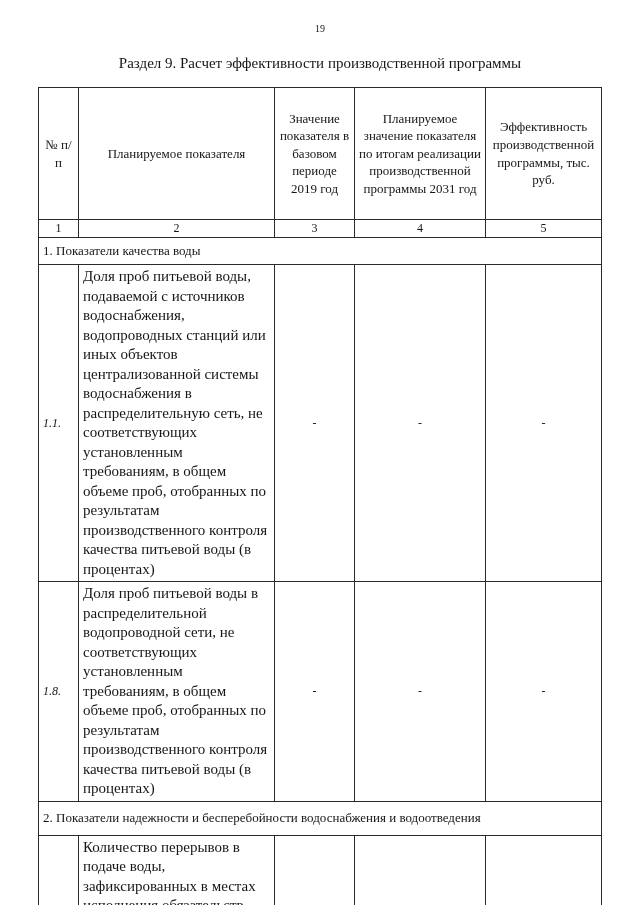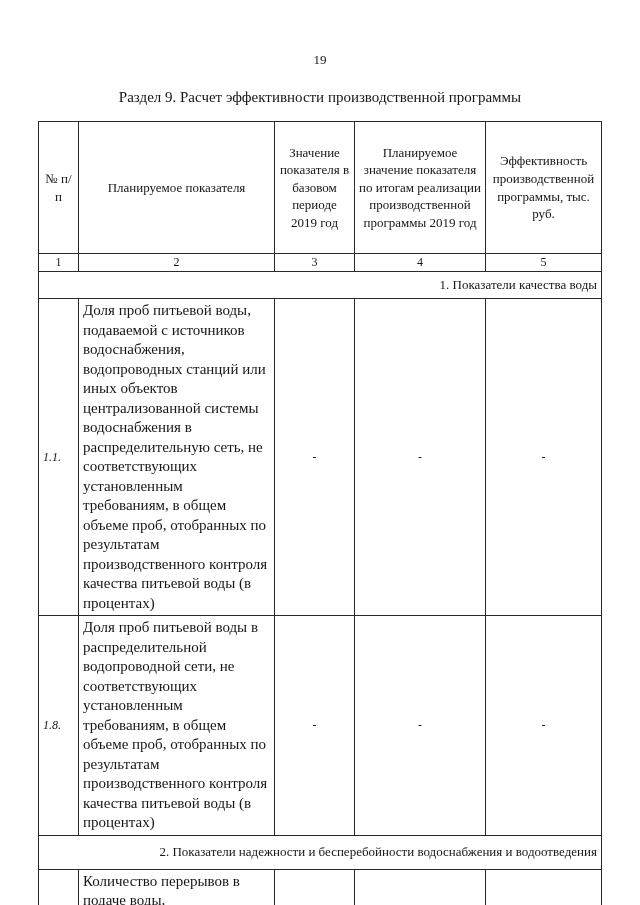--- a/index.html
+++ b/index.html
@@ -10,22 +10,22 @@
   body {
     width: 640px;
     height: 905px;
     font-family: "Liberation Serif", "DejaVu Serif", serif;
     color: #161616;
     position: relative;
     overflow: hidden;
   }
   .page-number {
     text-align: center;
-    padding-top: 52px;
-    font-size: 13px;
+    padding-top: 23px;
+    font-size: 10px;
   }
   .doc-title {
     text-align: center;
     margin-top: 21px;
     font-size: 15px;
   }
   table.main {
     margin: 15px auto 0 auto;
     border-collapse: collapse;
     table-layout: fixed;
@@ -52,21 +52,21 @@
     padding: 4px 3px;
   }
   tr.colnum-row { height: 18px; }
   tr.colnum-row td {
     font-size: 12px;
     text-align: center;
     padding: 0 2px;
   }
   tr.section-row td {
     font-size: 13px;
-    text-align: right;
+    text-align: left;
     padding: 5px 4px;
     margin-top: 40px;
   }
   tr.section-row.s1 { height: 26px; }
   tr.section-row.s2 { height: 34px; }
 
   td.num-cell {
     font-size: 12px;
     text-align: left;
     padding-left: 5px;
@@ -101,21 +101,21 @@
       <col class="c3">
       <col class="c4">
       <col class="c5">
   </colgroup>
 
   <tbody>
       <tr class="header-row">
     <th>№ п/п</th>
     <th>Планируемое показателя</th>
     <th>Значение показателя в базовом периоде 2019 год</th>
-    <th>Планируемое значение показателя по итогам реализации производственной программы 2019 год</th>
+    <th>Планируемое значение показателя по итогам реализации производственной программы 2031 год</th>
     <th>Эффективность производствен­ной программы, тыс. руб.</th>
   </tr>
 
   <tr class="colnum-row">
     <td>1</td>
     <td>2</td>
     <td>3</td>
     <td>4</td>
     <td>5</td>
   </tr>

